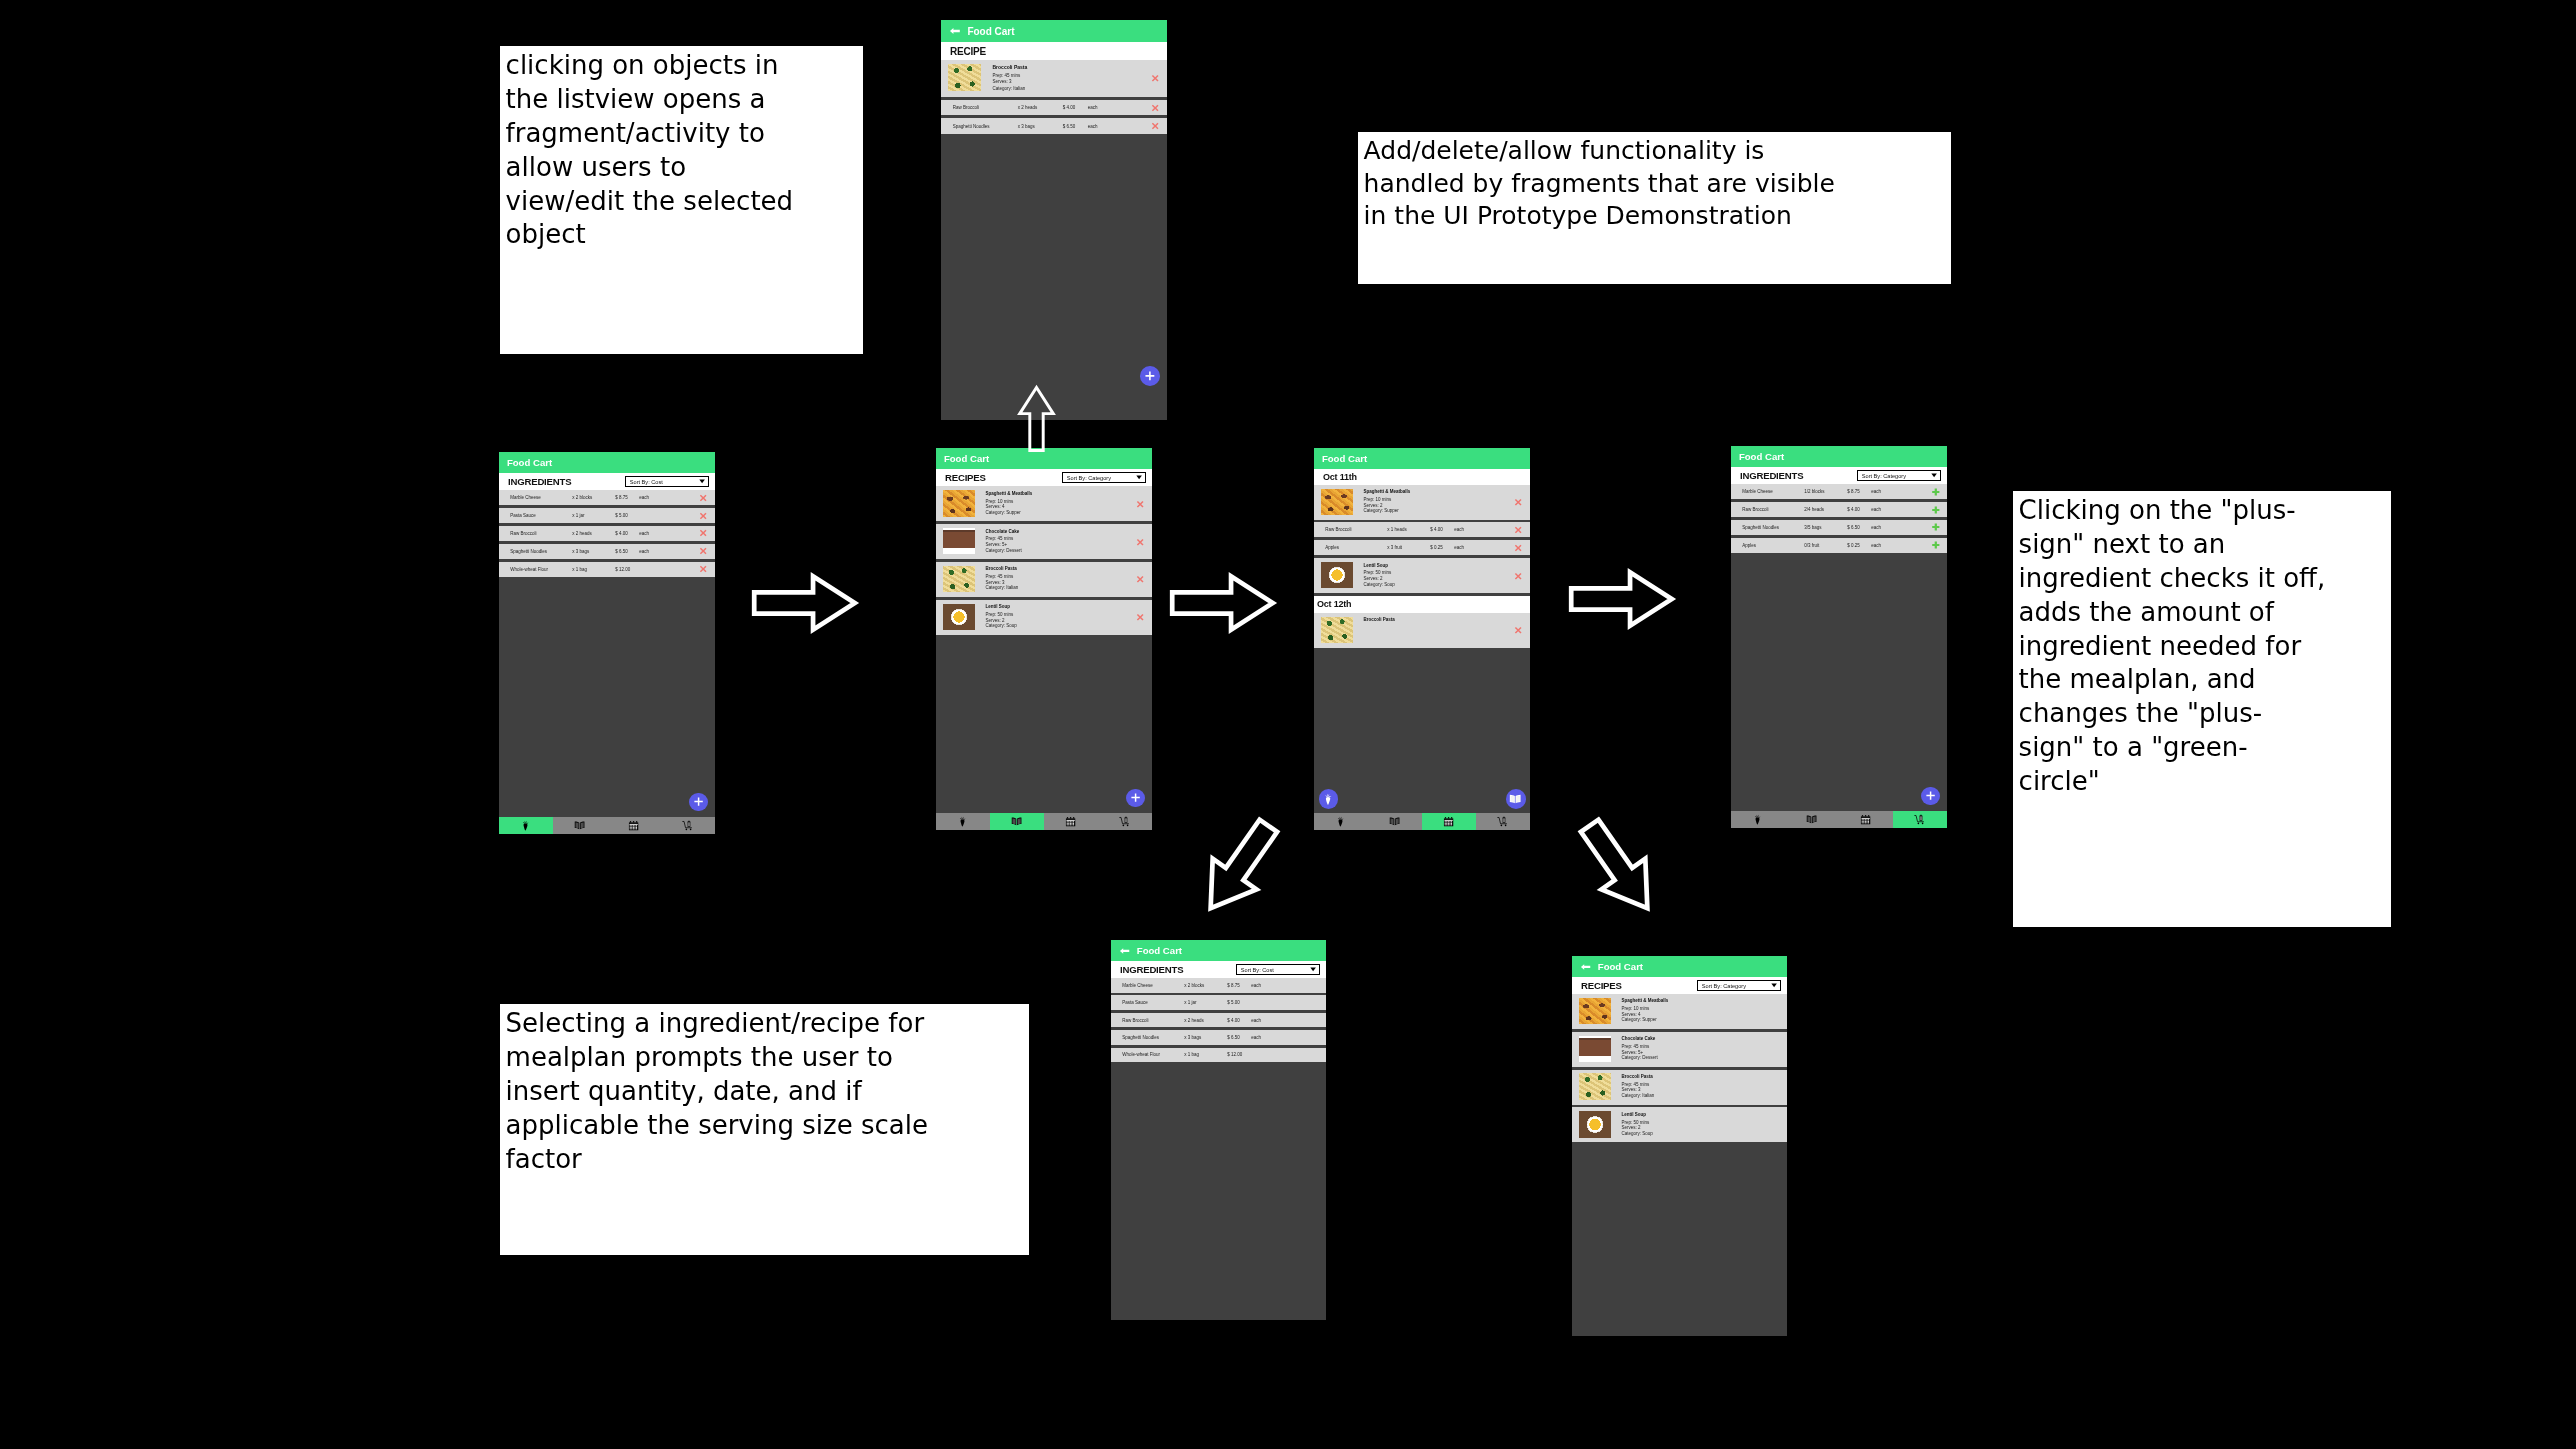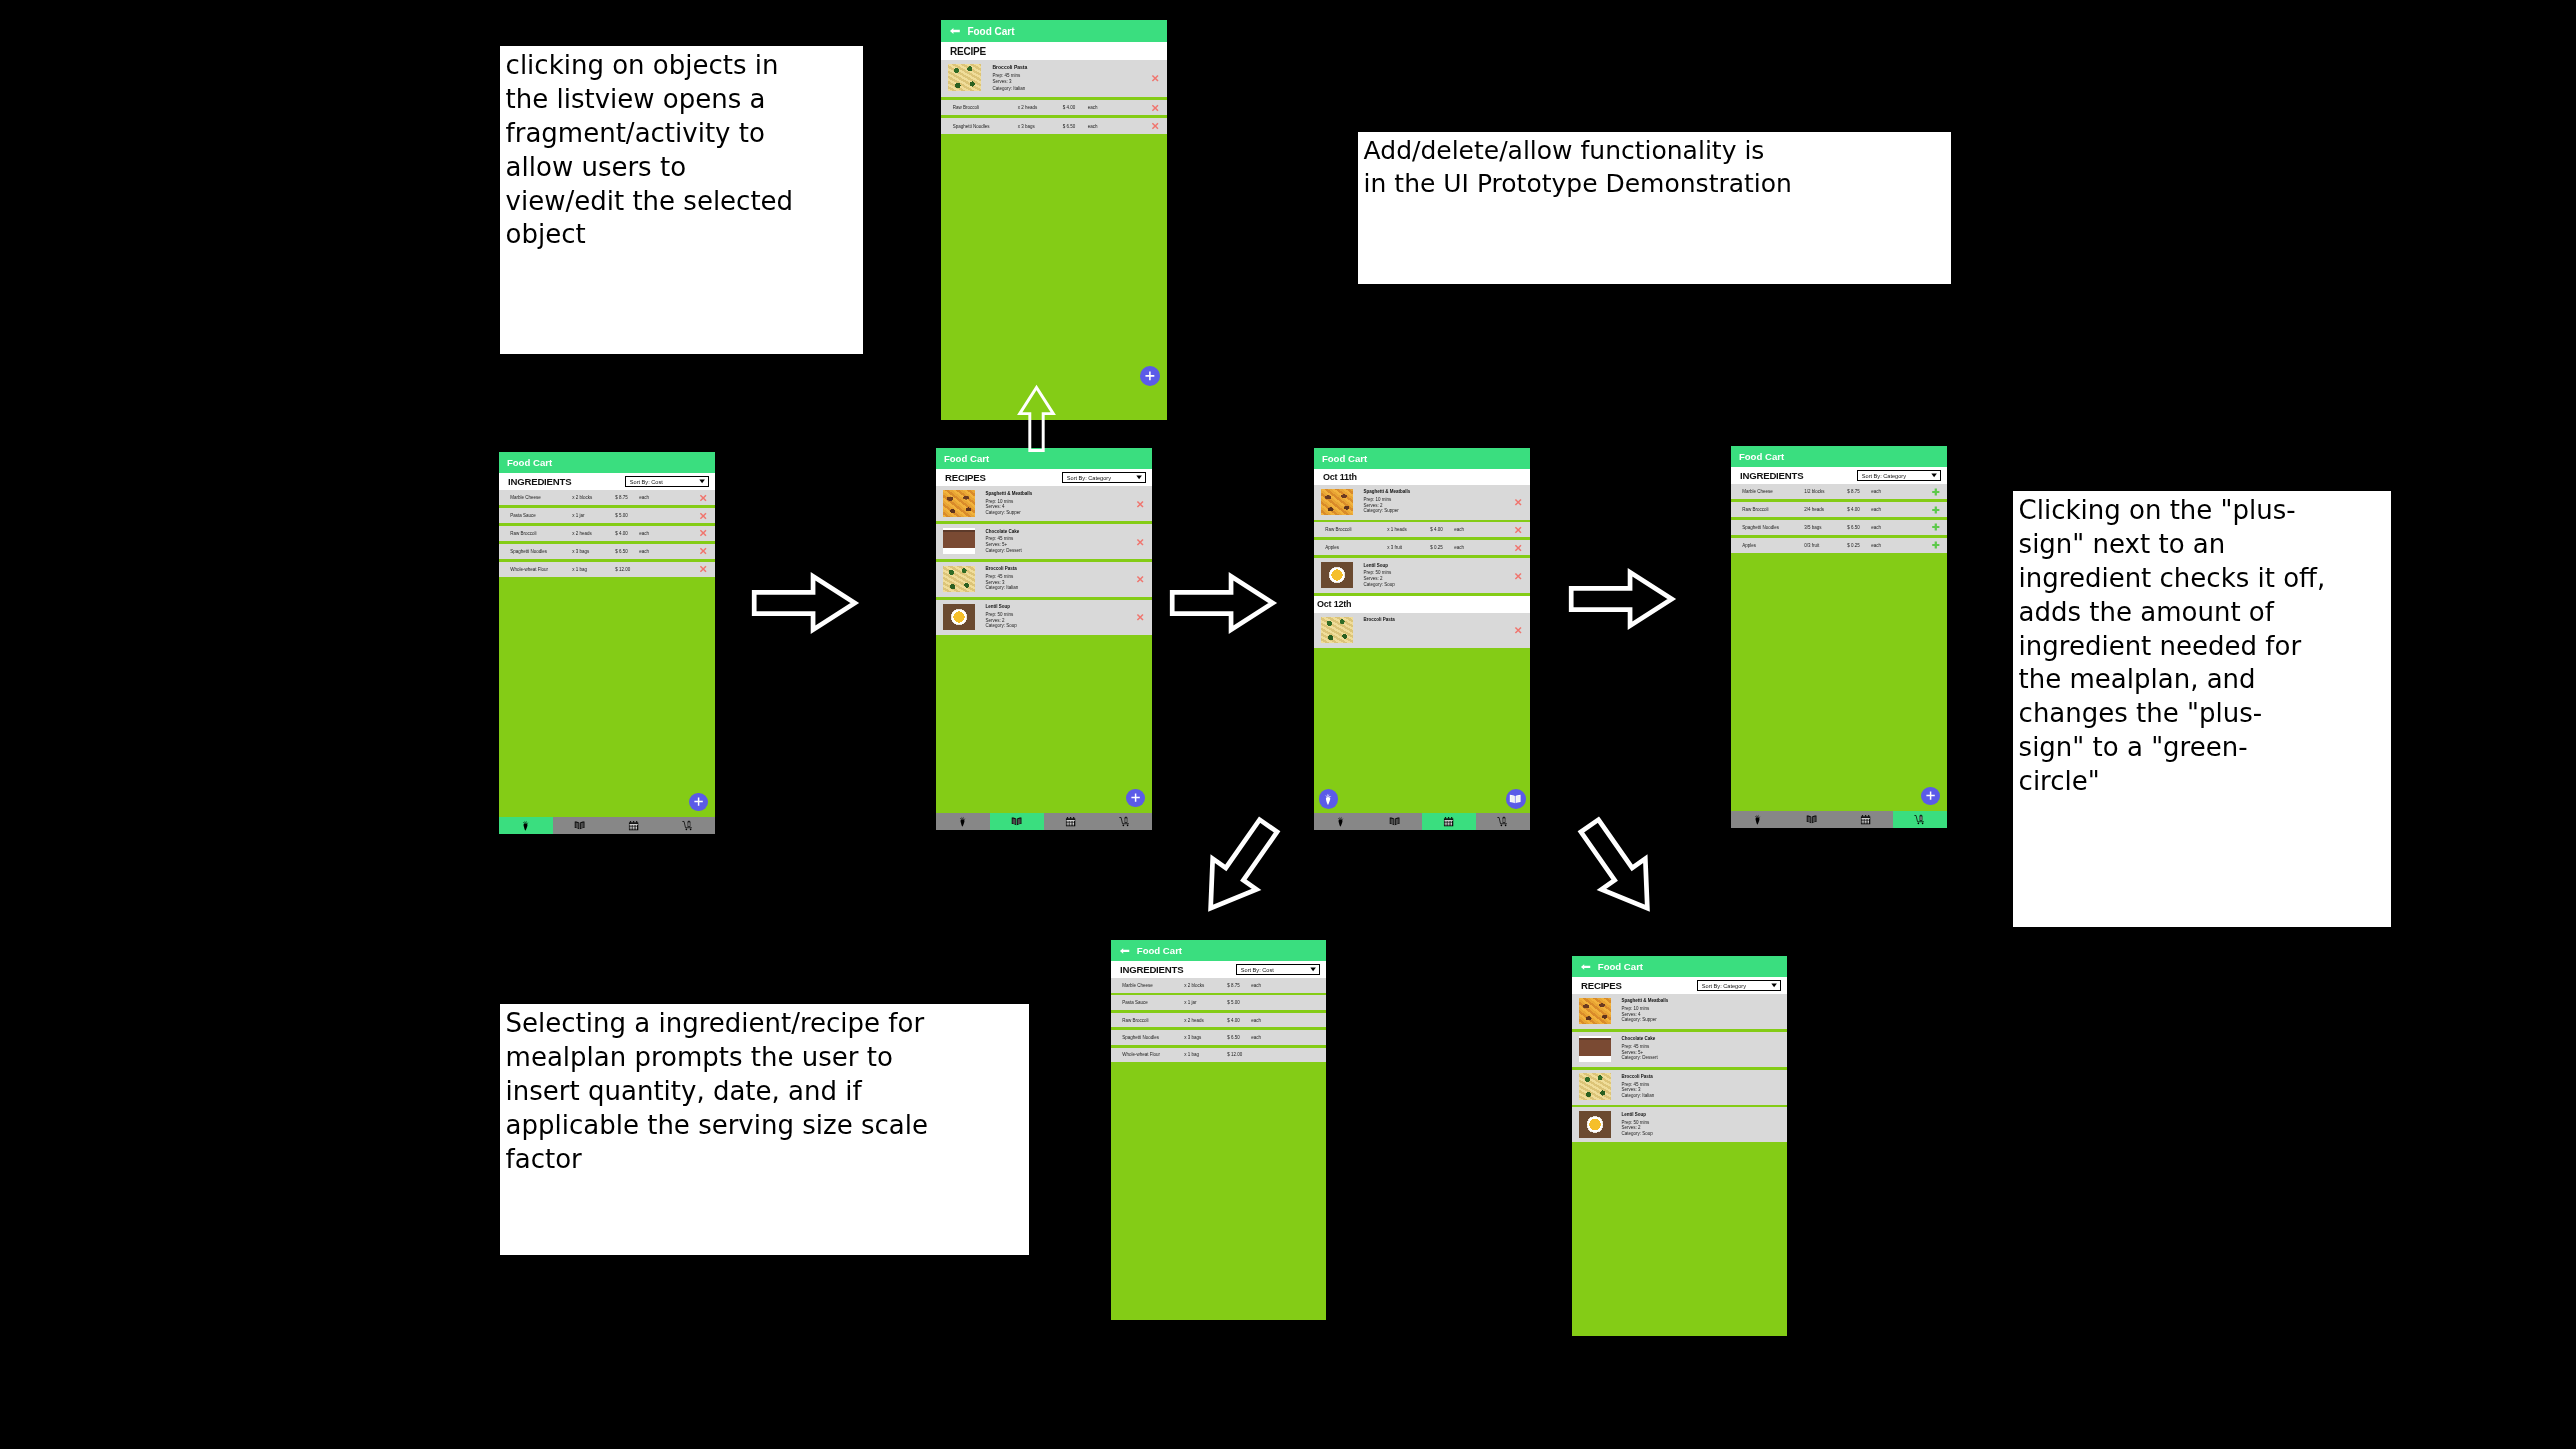--- a/index.html
+++ b/index.html
@@ -40,21 +40,21 @@
     box-sizing:border-box;justify-content:space-between;
   }
   .sectionbar .sectitle{font-weight:bold;color:#111;white-space:nowrap;letter-spacing:-0.2px;}
   .spinner{
     border:0.6px solid #000;background:#fff;display:flex;align-items:center;
     justify-content:space-between;box-sizing:border-box;white-space:nowrap;
     color:#111;
   }
   .spinner .caret{flex:none;}
 
-  .listarea{flex:1;background:#84cc16;position:relative;overflow:hidden;}
+  .listarea{flex:1;background:#404040;position:relative;overflow:hidden;}
   .row{
     background:#d9d9d9;display:flex;align-items:center;box-sizing:border-box;
     position:relative;
   }
   .row.ing{}
   .row .nm{color:#222;white-space:nowrap;}
   .row .qty{color:#222;white-space:nowrap;}
   .row .price{color:#222;white-space:nowrap;}
   .row .ea{color:#222;white-space:nowrap;}
 
@@ -989,20 +989,21 @@
     <div class="note" style="left: 500px; top: 46px; width: 363px; height: 308px; font-size: 26px;">
       <span>clicking on objects in</span>
       <span>the listview opens a</span>
       <span>fragment/activity to</span>
       <span>allow users to</span>
       <span>view/edit the selected</span>
       <span>object</span>
     </div>
     <div class="note" style="left: 1358px; top: 132px; width: 593px; height: 152px; font-size: 25px;">
       <span>Add/delete/allow functionality is</span>
+      <span>handled by fragments that are visible</span>
       <span>in the UI Prototype Demonstration</span>
     </div>
     <div class="note" style="left: 2013px; top: 491px; width: 378px; height: 436px; font-size: 26px;">
       <span>Clicking on the "plus-</span>
       <span>sign" next to an</span>
       <span>ingredient checks it off,</span>
       <span>adds the amount of</span>
       <span>ingredient needed for</span>
       <span>the mealplan, and</span>
       <span>changes the "plus-</span>

